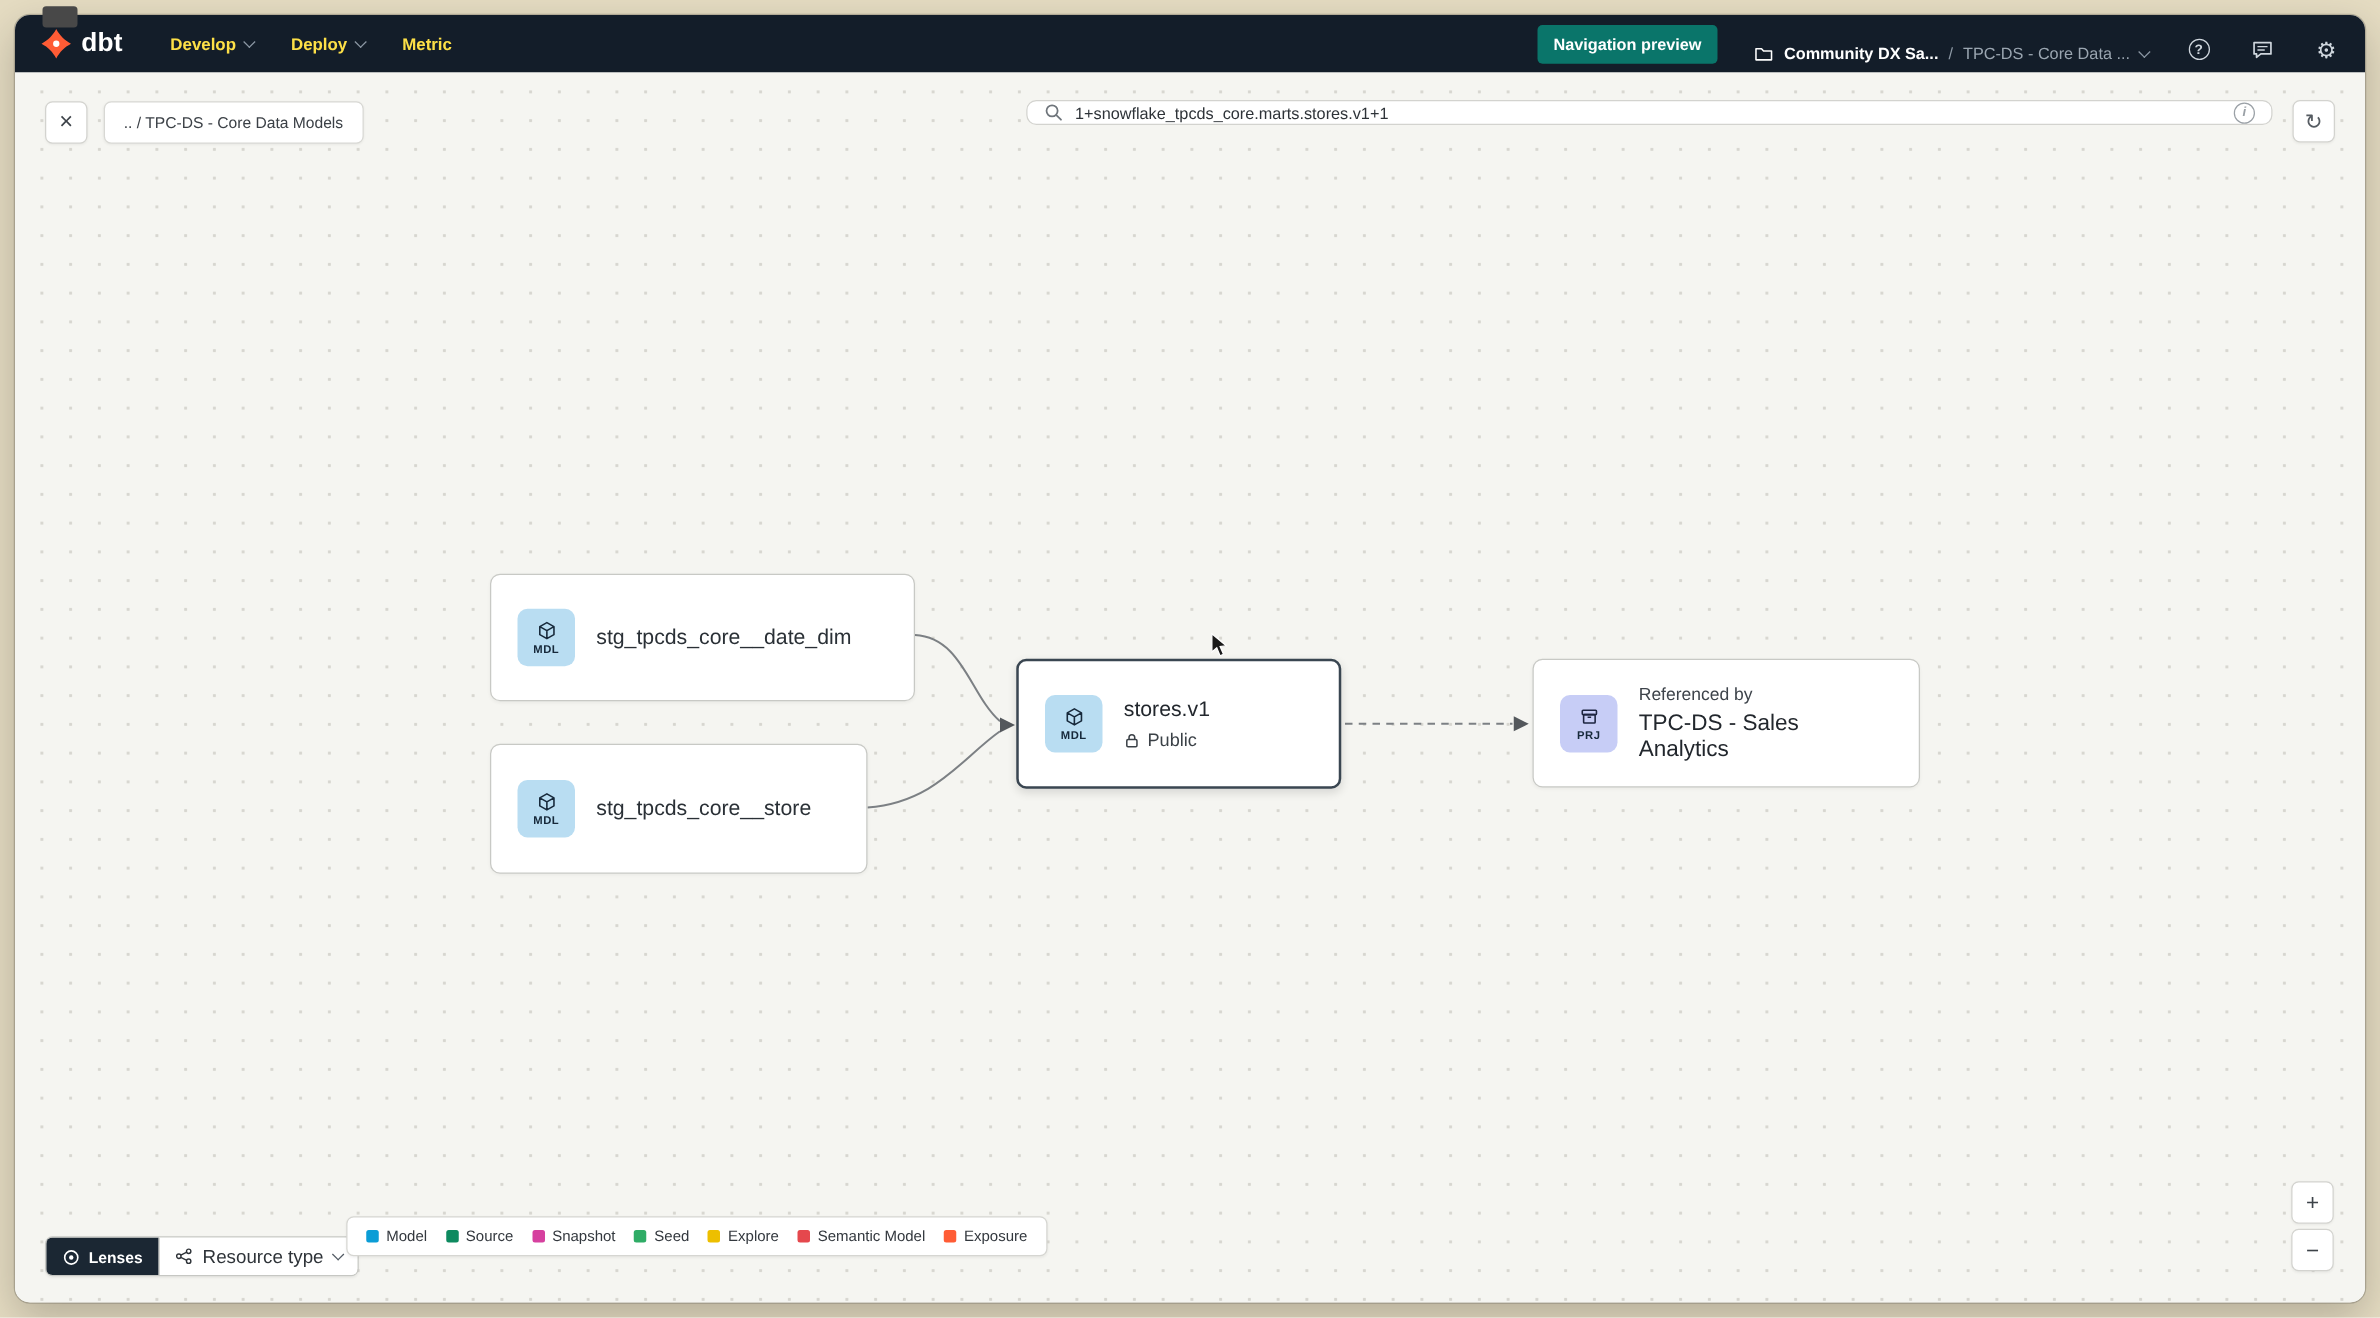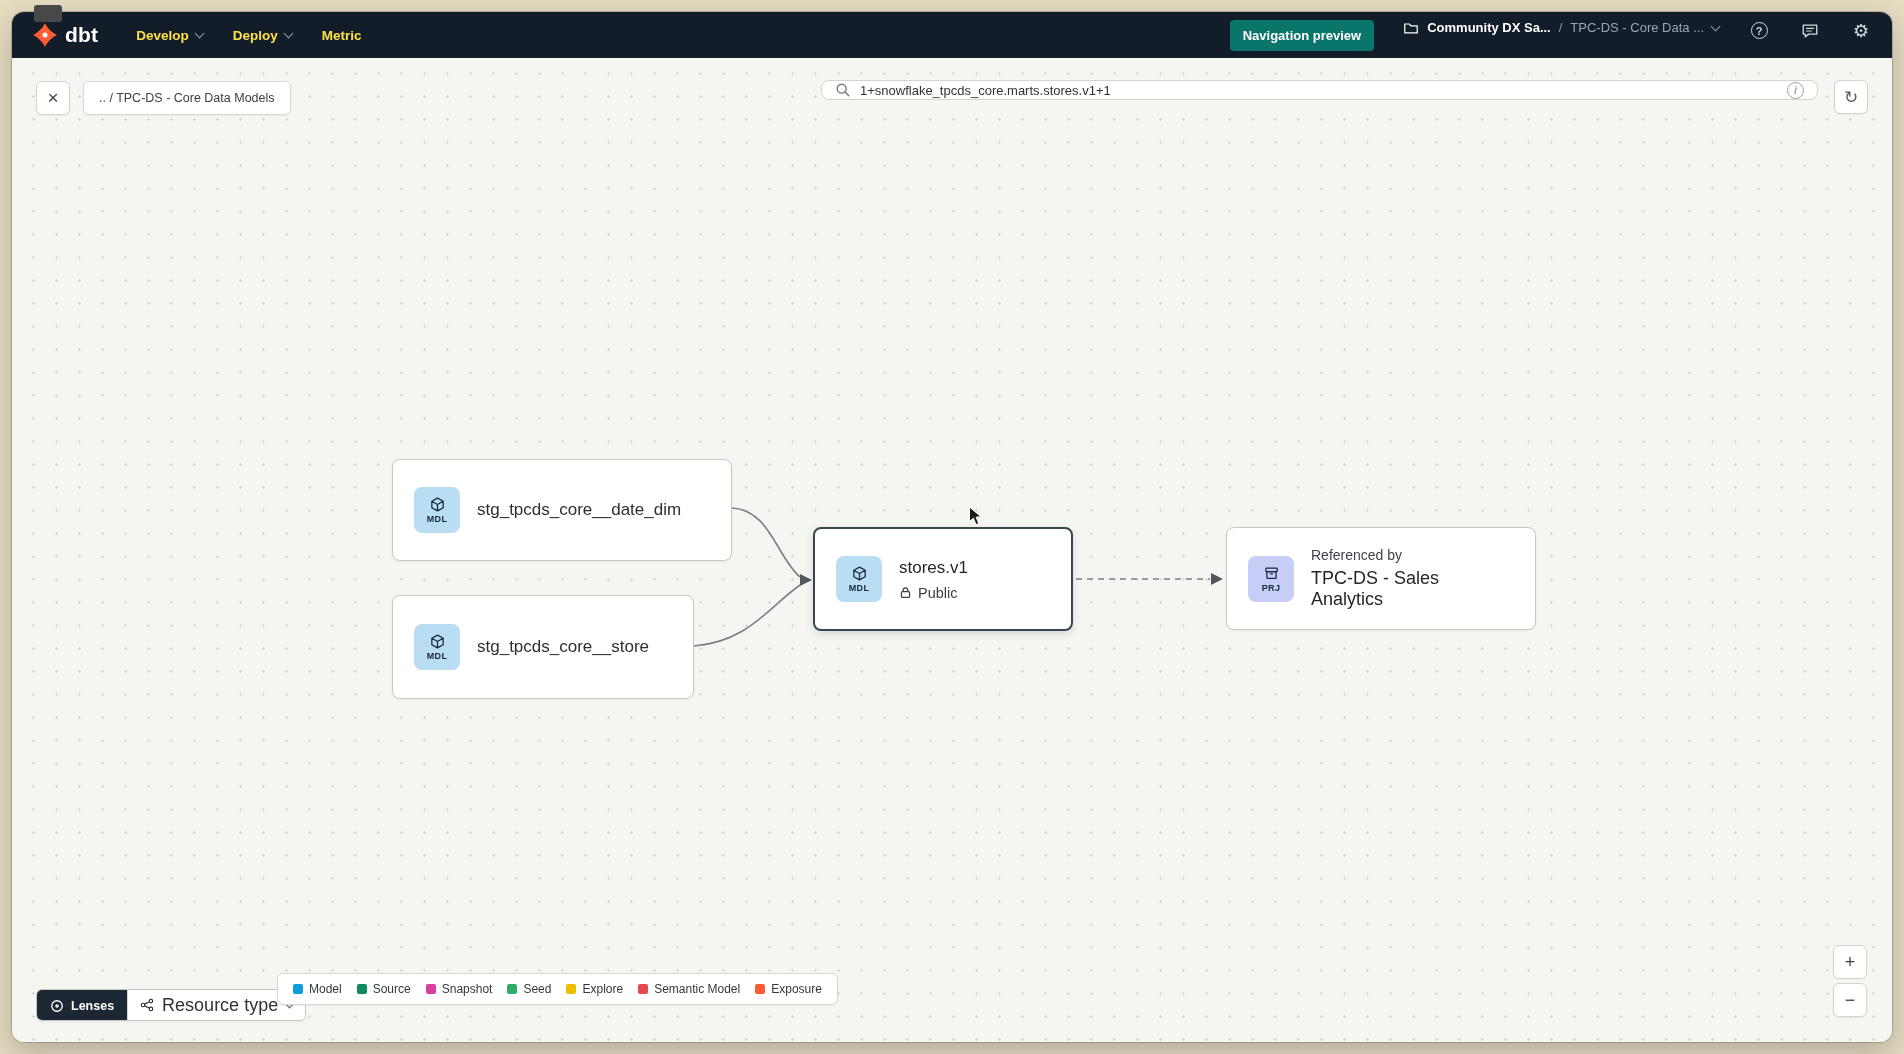--- a/index.html
+++ b/index.html
@@ -22,21 +22,21 @@
   .topbar {
     height: 46px; background: #131d29;
     display: flex; align-items: center; padding: 0 20px; gap: 10px;
   }
   .logo { display: flex; align-items: center; gap: 7px; }
   .logo-text { color: #fff; font-size: 21px; font-weight: bold; letter-spacing: .2px; }
   .menu { display: flex; gap: 30px; margin-left: 28px; }
   .menu-item { display: flex; align-items: center; gap: 7px; color: #fde047; font-size: 13.5px; font-weight: 600; cursor: pointer; }
   .chev { width: 7px; height: 7px; border-right: 1.6px solid #8d99a5; border-bottom: 1.6px solid #8d99a5; transform: rotate(45deg); margin-top: -3px; }
   .chev.dark { border-color: #525a63; }
-  .topbar-right { margin-left: auto; display: flex; align-items: flex-start; gap: 29px; }
+  .topbar-right { margin-left: auto; display: flex; align-items: flex-end; gap: 29px; }
   .nav-preview { color: #fff; font-size: 13px; font-weight: 600; padding: 8px 13px; border-radius: 4px; cursor: pointer; }
   .account { display: flex; align-items: center; gap: 8px; color: #fff; font-size: 13px; }
   .account .proj { font-weight: 700; }
   .account .sep { color: #8d99a5; }
   .account .env { color: #9aa5b0; }
   .tb-icon { color: #cfd6dd; display: flex; align-items: center; justify-content: center; width: 22px; height: 22px; cursor: pointer; }
   .help-circle { width: 17px; height: 17px; border: 1.6px solid #cfd6dd; border-radius: 50%; font-size: 11px; font-weight: 700; display: flex; align-items: center; justify-content: center; }
   .gear { font-size: 18px; line-height: 1; }
   
   .canvas {
@@ -107,21 +107,21 @@
     position: absolute; left: 24px; bottom: 21px; height: 32px;
     display: flex; border-radius: 6px; overflow: hidden;
     border: 1px solid #c6c7c3; box-shadow: 0 1px 2px rgba(0,0,0,.06);
   }
   .seg-dark {
     background: #1b2733; color: #fff; display: flex; align-items: center; gap: 7px;
     padding: 16px 13px; font-size: 12.5px; font-weight: 600; cursor: pointer;
   }
   .seg-light {
     background: #fff; color: #2e3338; display: flex; align-items: center; gap: 8px;
-    padding: 0 12px; font-size: 18px; border-left: 1px solid #d6d6d2; cursor: pointer;
+    padding: 0 12px; font-size: 15px; border-left: 1px solid #d6d6d2; cursor: pointer;
   }
   .legend-pill {
     position: absolute; left: 265px; bottom: 37px; height: 32px;
     background: #fff; border: 1px solid #d6d6d2; border-radius: 6px;
     display: flex; align-items: center; gap: 15px; padding: 0 15px;
     font-size: 12px; color: #33383e; box-shadow: 0 1px 2px rgba(0,0,0,.05);
   }
   .legend-item { display: flex; align-items: center; gap: 6px; }
   .legend-swatch { width: 10px; height: 10px; border-radius: 2px; }
   .zoom-btn {

